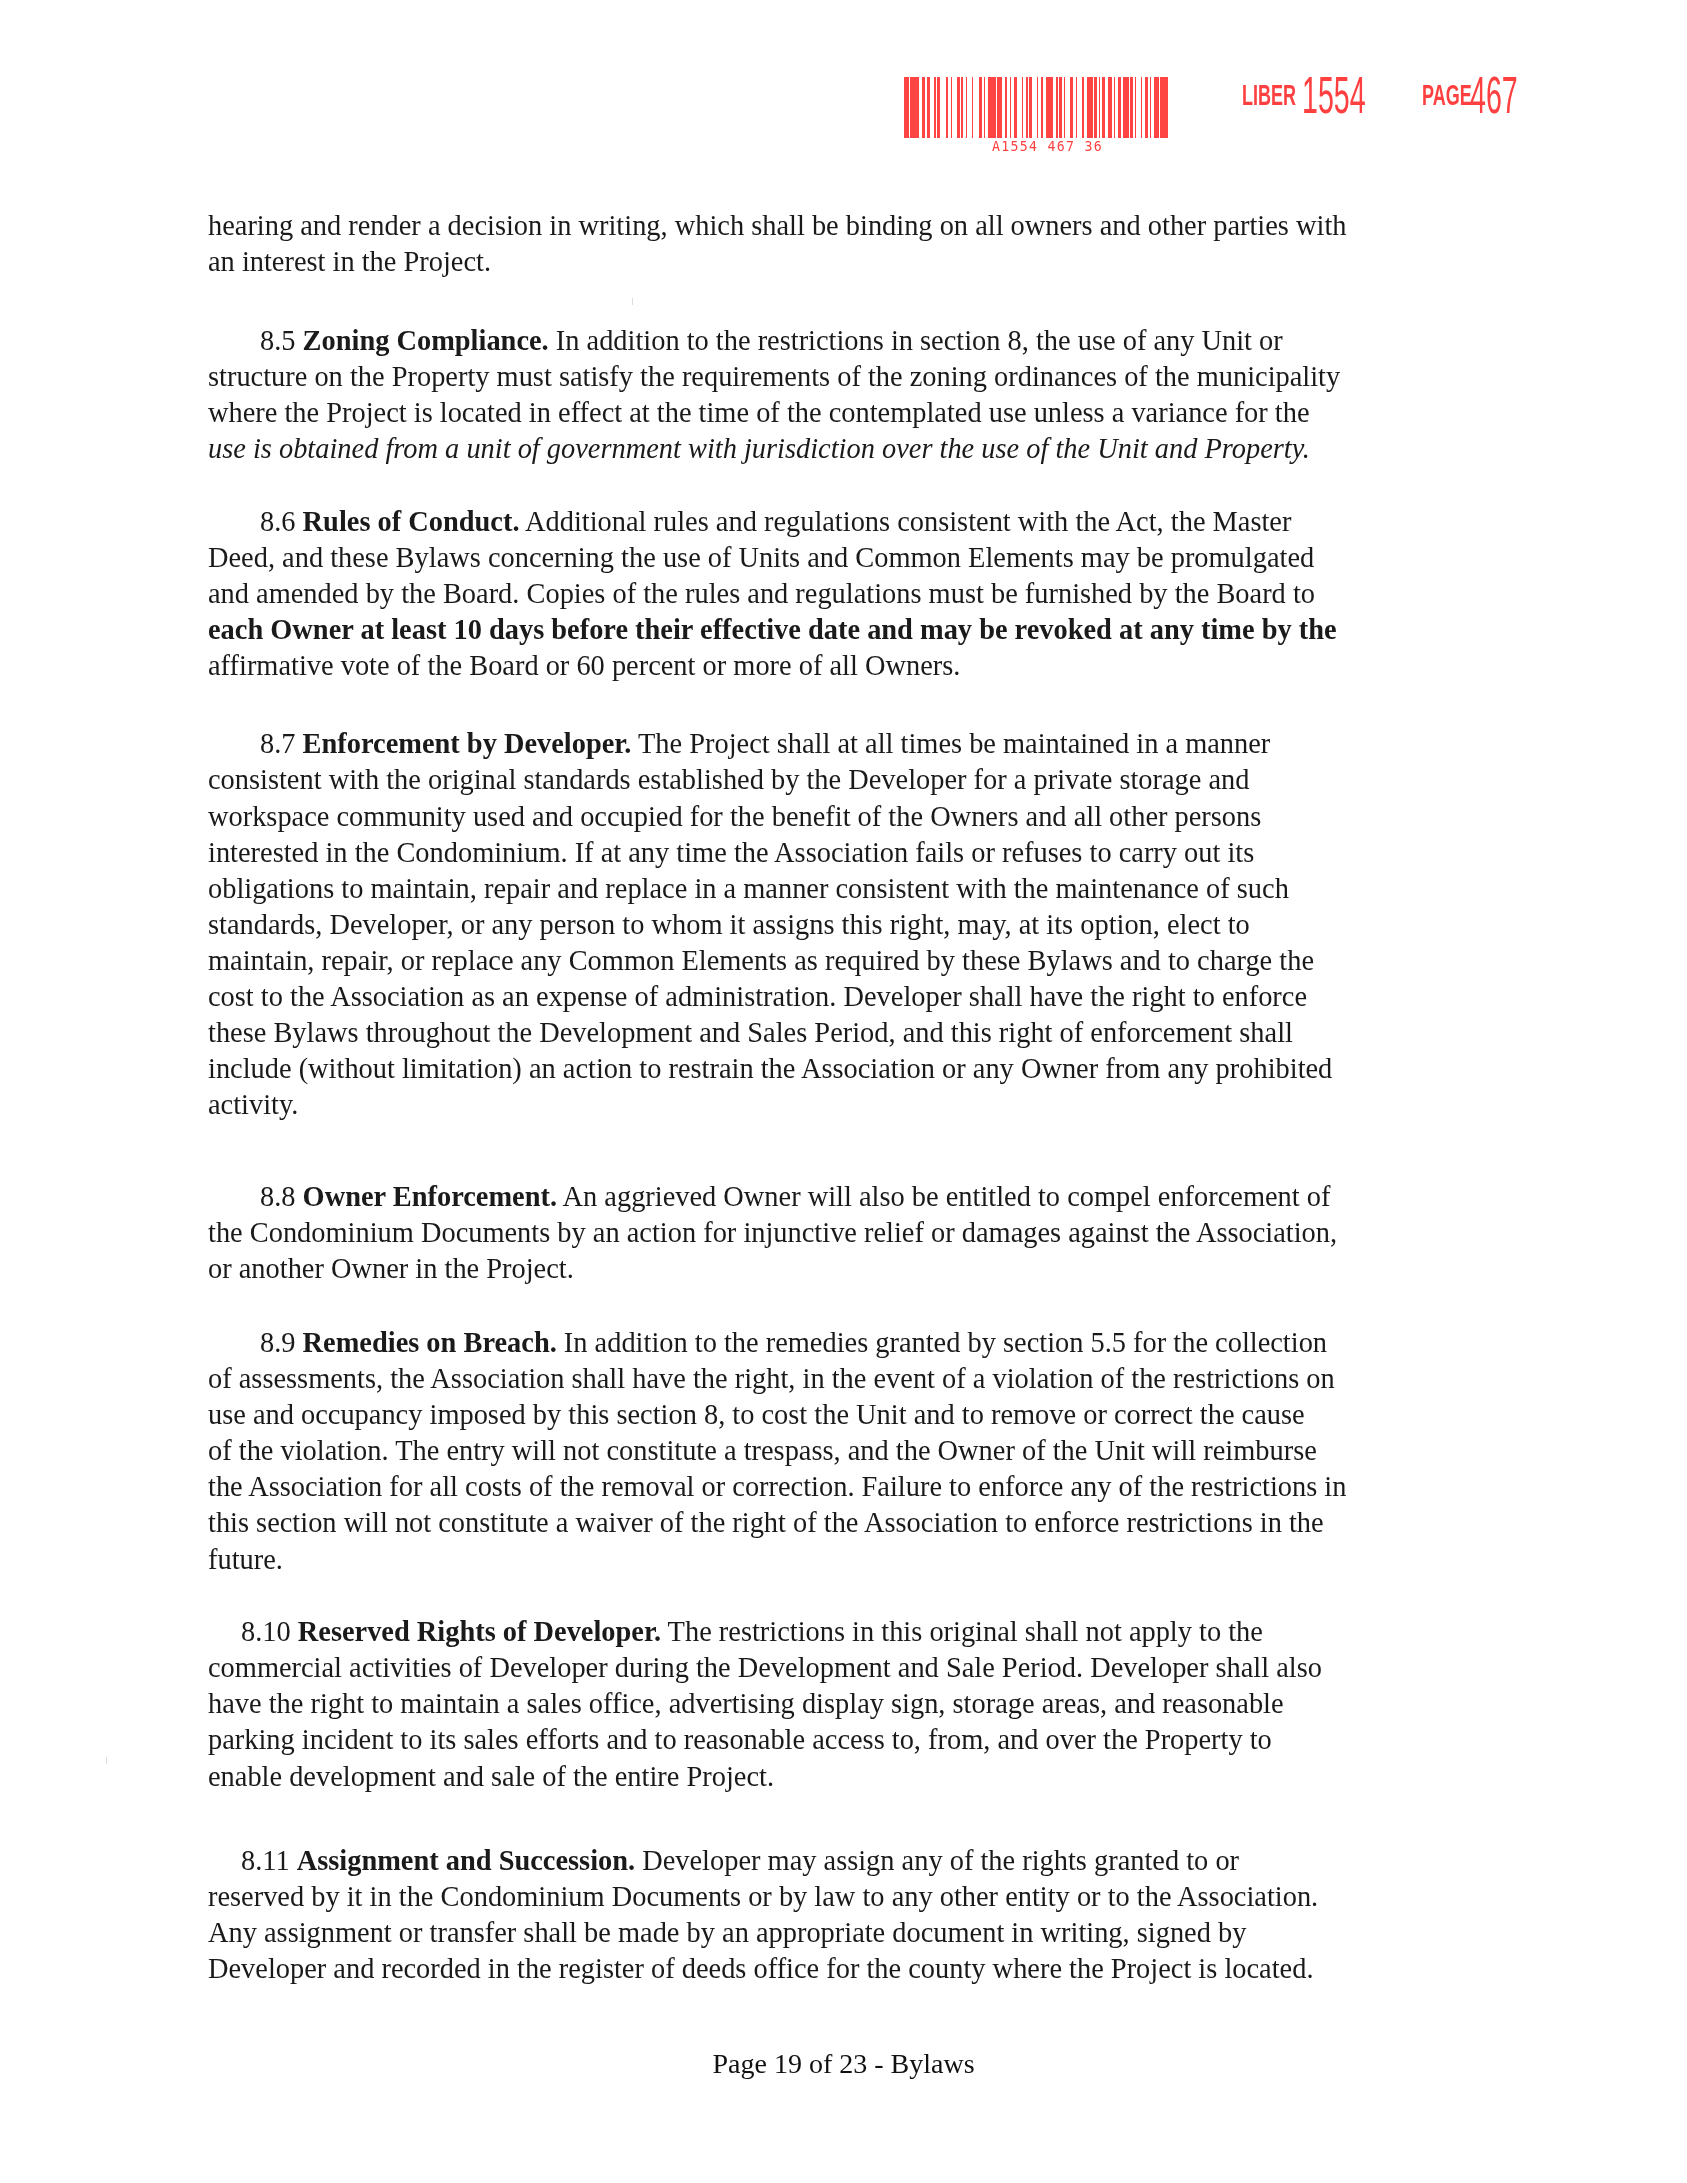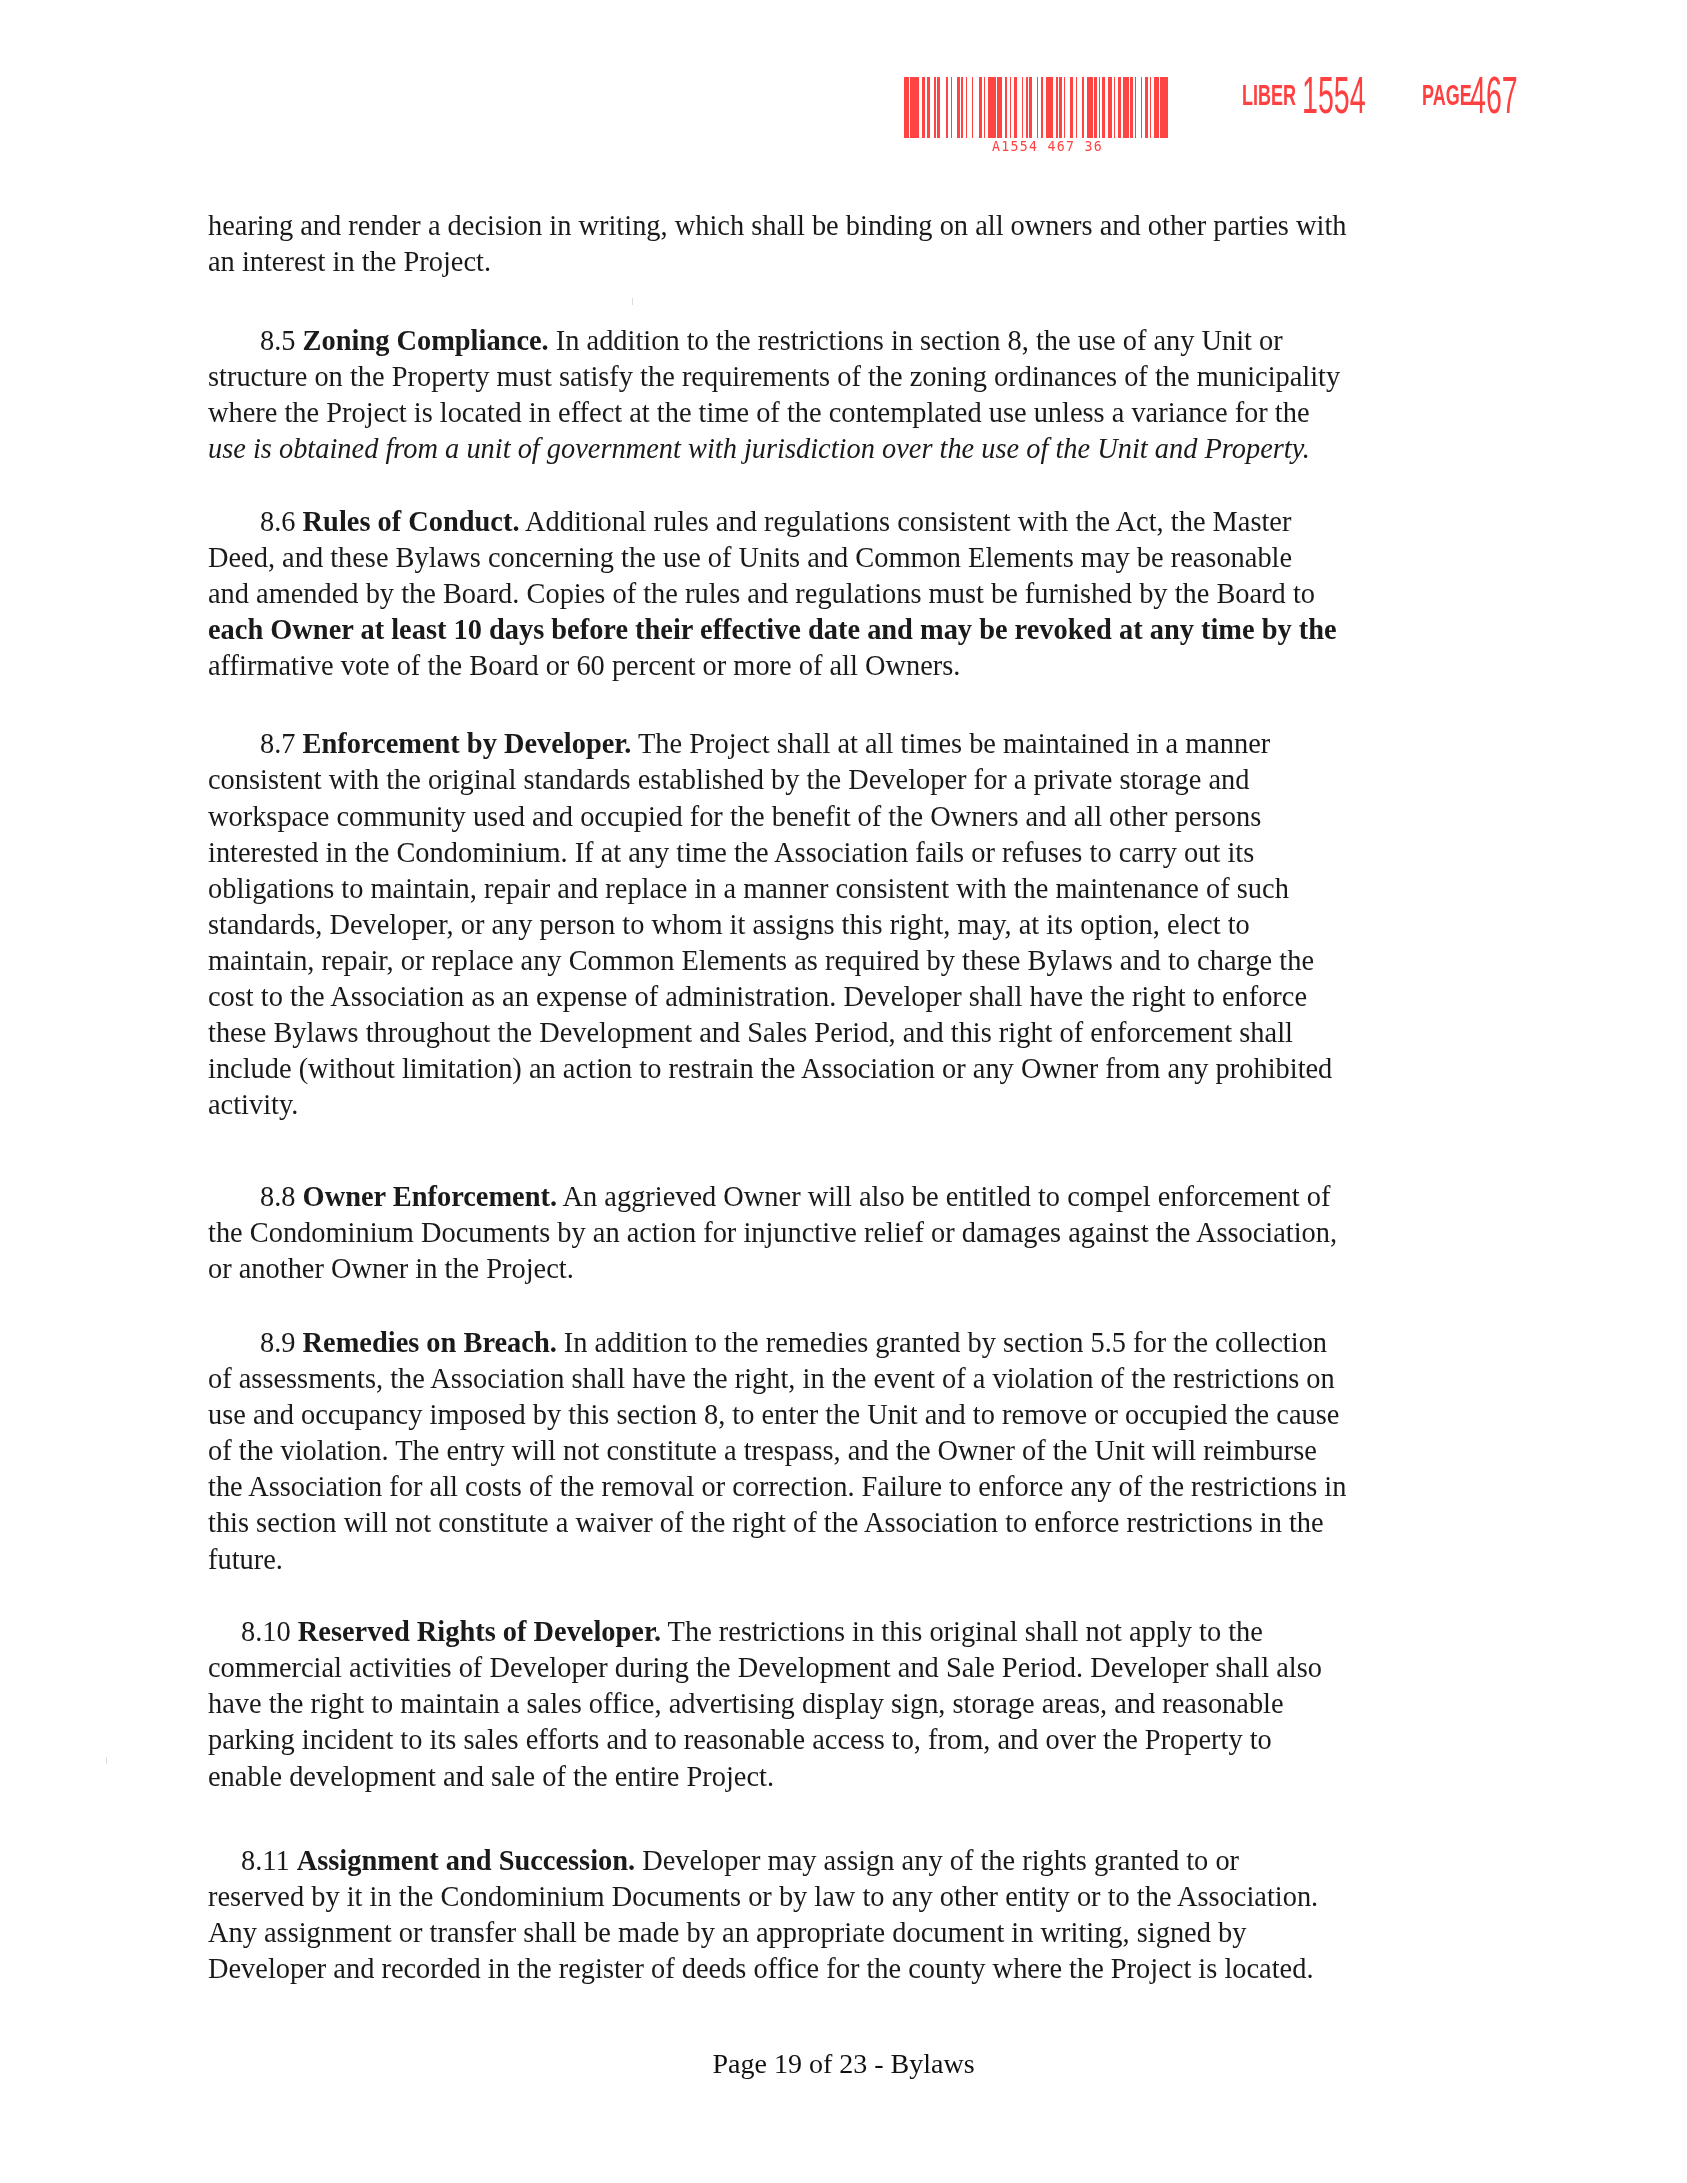--- a/index.html
+++ b/index.html
@@ -124,41 +124,41 @@
   <div class="stamp-num red" style="left:1470px; top:65px; font-size:52px;">467</div>
 
   <div class="body-text" id="body-text">
       <div class="line" style="top: 208px; left: 208px;">hearing and render a decision in writing, which shall be binding on all owners and other parties with</div>
       <div class="line" style="top: 244px; left: 208px;">an interest in the Project.</div>
       <div class="line" style="top: 323px; left: 260px;"><span>8.5 </span><b>Zoning Compliance.</b><span> In addition to the restrictions in section 8, the use of any Unit or</span></div>
       <div class="line" style="top: 359px; left: 208px;">structure on the Property must satisfy the requirements of the zoning ordinances of the municipality</div>
       <div class="line" style="top: 395px; left: 208px;">where the Project is located in effect at the time of the contemplated use unless a variance for the</div>
       <div class="line" style="top: 431px; left: 208px; font-style: italic;">use is obtained from a unit of government with jurisdiction over the use of the Unit and Property.</div>
       <div class="line" style="top: 504px; left: 260px;"><span>8.6 </span><b>Rules of Conduct.</b><span> Additional rules and regulations consistent with the Act, the Master</span></div>
-      <div class="line" style="top: 540px; left: 208px;">Deed, and these Bylaws concerning the use of Units and Common Elements may be reasonable</div>
+      <div class="line" style="top: 540px; left: 208px;">Deed, and these Bylaws concerning the use of Units and Common Elements may be promulgated</div>
       <div class="line" style="top: 576px; left: 208px;">and amended by the Board. Copies of the rules and regulations must be furnished by the Board to</div>
       <div class="line" style="top: 612px; left: 208px; font-weight: bold;">each Owner at least 10 days before their effective date and may be revoked at any time by the</div>
       <div class="line" style="top: 648px; left: 208px;">affirmative vote of the Board or 60 percent or more of all Owners.</div>
       <div class="line" style="top: 726px; left: 260px;"><span>8.7 </span><b>Enforcement by Developer.</b><span> The Project shall at all times be maintained in a manner</span></div>
       <div class="line" style="top: 762px; left: 208px;">consistent with the original standards established by the Developer for a private storage and</div>
       <div class="line" style="top: 799px; left: 208px;">workspace community used and occupied for the benefit of the Owners and all other persons</div>
       <div class="line" style="top: 835px; left: 208px;">interested in the Condominium. If at any time the Association fails or refuses to carry out its</div>
       <div class="line" style="top: 871px; left: 208px;">obligations to maintain, repair and replace in a manner consistent with the maintenance of such</div>
       <div class="line" style="top: 907px; left: 208px;">standards, Developer, or any person to whom it assigns this right, may, at its option, elect to</div>
       <div class="line" style="top: 979px; left: 208px;">cost to the Association as an expense of administration. Developer shall have the right to enforce</div>
       <div class="line" style="top: 943px; left: 208px;">maintain, repair, or replace any Common Elements as required by these Bylaws and to charge the</div>
       <div class="line" style="top: 1015px; left: 208px;">these Bylaws throughout the Development and Sales Period, and this right of enforcement shall</div>
       <div class="line" style="top: 1051px; left: 208px;">include (without limitation) an action to restrain the Association or any Owner from any prohibited</div>
       <div class="line" style="top: 1087px; left: 208px;">activity.</div>
       <div class="line" style="top: 1179px; left: 260px;"><span>8.8 </span><b>Owner Enforcement.</b><span> An aggrieved Owner will also be entitled to compel enforcement of</span></div>
       <div class="line" style="top: 1215px; left: 208px;">the Condominium Documents by an action for injunctive relief or damages against the Association,</div>
       <div class="line" style="top: 1251px; left: 208px;">or another Owner in the Project.</div>
       <div class="line" style="top: 1325px; left: 260px;"><span>8.9 </span><b>Remedies on Breach.</b><span> In addition to the remedies granted by section 5.5 for the collection</span></div>
       <div class="line" style="top: 1361px; left: 208px;">of assessments, the Association shall have the right, in the event of a violation of the restrictions on</div>
-      <div class="line" style="top: 1397px; left: 208px;">use and occupancy imposed by this section 8, to enter the Unit and to remove or occupied the cause</div>
+      <div class="line" style="top: 1397px; left: 208px;">use and occupancy imposed by this section 8, to cost the Unit and to remove or correct the cause</div>
       <div class="line" style="top: 1433px; left: 208px;">of the violation. The entry will not constitute a trespass, and the Owner of the Unit will reimburse</div>
       <div class="line" style="top: 1469px; left: 208px;">the Association for all costs of the removal or correction. Failure to enforce any of the restrictions in</div>
       <div class="line" style="top: 1505px; left: 208px;">this section will not constitute a waiver of the right of the Association to enforce restrictions in the</div>
       <div class="line" style="top: 1542px; left: 208px;">future.</div>
       <div class="line" style="top: 1614px; left: 241px;"><span>8.10 </span><b>Reserved Rights of Developer.</b><span> The restrictions in this original shall not apply to the</span></div>
       <div class="line" style="top: 1650px; left: 208px;">commercial activities of Developer during the Development and Sale Period. Developer shall also</div>
       <div class="line" style="top: 1686px; left: 208px;">have the right to maintain a sales office, advertising display sign, storage areas, and reasonable</div>
       <div class="line" style="top: 1722px; left: 208px;">parking incident to its sales efforts and to reasonable access to, from, and over the Property to</div>
       <div class="line" style="top: 1759px; left: 208px;">enable development and sale of the entire Project.</div>
       <div class="line" style="top: 1843px; left: 241px;"><span>8.11 </span><b>Assignment and Succession.</b><span> Developer may assign any of the rights granted to or</span></div>

